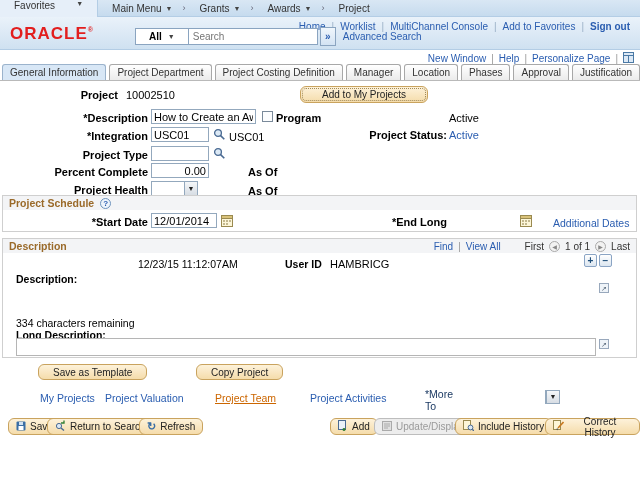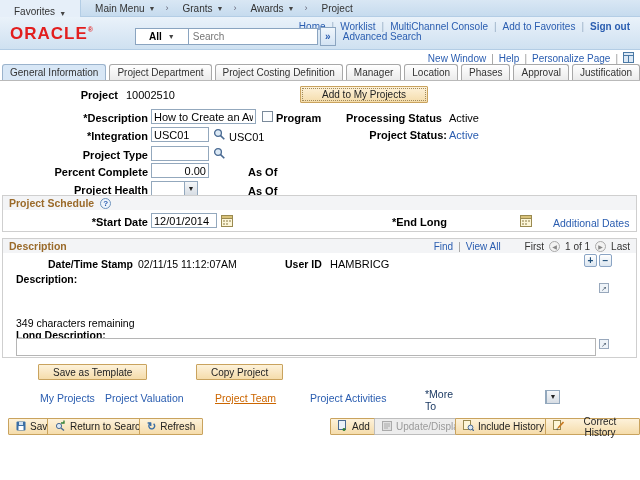--- a/index.html
+++ b/index.html
@@ -4,21 +4,21 @@
 <style>
   * { margin:0; padding:0; box-sizing:border-box; }
   html,body { background:#fff; }
   body { font-family:"Liberation Sans", sans-serif; }
   .screen { position:relative; width:640px; height:480px; background:#fff; overflow:hidden; font-size:11px; color:#000; }
 
   
   .crumbbar { position:absolute; top:0; left:0; width:640px; height:17px;
     background:linear-gradient(#d9e7f4,#c6dbee); border-bottom:1px solid #b3cde5;
     display:flex; align-items:center; font-size:10px; color:#333; }
-  .fav-chip { height:17px; display:flex; align-items:flex-end; gap:4px; padding:0 14px;
+  .fav-chip { height:17px; display:flex; align-items:flex-start; gap:21px; padding:0 14px;
     background:#e6eff9; border-right:1px solid #b3cde5; cursor:pointer; }
   .crumb-item { display:flex; align-items:center; gap:4px; margin-left:14px; cursor:pointer; }
   .chev { font-size:7px; color:#444; }
   .crumb-sep { margin-left:10px; color:#667; font-size:9px; }
 
   
   .header { position:absolute; top:17px; left:0; width:640px; height:33px;
     background:linear-gradient(#eaf2fa,#cfe1f1); border-bottom:1px solid #b3cde5; }
   .logo { position:absolute; left:10px; top:7px; font-size:17px; font-weight:bold;
     color:#e21e1e; letter-spacing:1px; }
@@ -56,21 +56,21 @@
   .mag { position:absolute; width:13px; height:13px; cursor:pointer; }
   .plain { position:absolute; }
   .cal { position:absolute; width:12px; height:13px; cursor:pointer; }
   .ddown { position:absolute; height:15px; background:#fff; border:1px solid #93a8bd;
     display:flex; cursor:pointer; }
   .ddown .dval { flex:1; }
   .ddown .dbtn { width:13px; background:linear-gradient(#f5f7f9,#d7dde4); border-left:1px solid #93a8bd;
     font-size:7px; color:#222; text-align:center; line-height:13px; }
   .checkbox { position:absolute; width:11px; height:11px; border:1px solid #7a8a9a; background:#fcfdfe; cursor:pointer; }
 
-  .btn-tan { background:linear-gradient(#fdf2da,#f5dcab); border:1px solid #c9a35e; border-radius:1px;
+  .btn-tan { background:linear-gradient(#fdf2da,#f5dcab); border:1px solid #c9a35e; border-radius:6px;
     color:#222; font-size:10px; font-family:"Liberation Sans",sans-serif; cursor:pointer; }
   .btn-disabled { background:#ededed; border:1px solid #bdbdbd; color:#9a9a9a; cursor:default; }
 
   
   .groupbox { position:absolute; left:2px; width:635px; border:1px solid #cfcfcf; background:#fff; }
   .gb-head { height:14px; background:#f3f4f6; display:flex; align-items:center; padding:0 6px;
     font-weight:bold; color:#9a6a2a; font-size:10.5px; }
   .helpicon { width:11px; height:11px; margin-left:6px; border:1px solid #6f94bd; border-radius:50%;
     color:#2a5db0; font-size:8px; font-weight:bold; text-align:center; line-height:10px;
     background:#eef4fb; cursor:pointer; }
@@ -174,21 +174,20 @@
   </div>
 
   <span class="lbl" style="left:0;width:118px;top:89px">Project</span>
   <span class="plain" style="left:126px;top:89px">10002510</span>
   <button class="btn-tan" style="position:absolute;left:300px;top:86px;width:128px;height:17px;outline:1px dotted #a08a5a;outline-offset:-3px">Add to My Projects</button>
 
   <span class="lbl" style="left:0;width:148px;top:112px">*Description</span>
   <input class="ipt" style="left: 151px; top: 109px; width: 105px;" value="How to Create an Award without">
   <span class="checkbox" style="left:262px;top:111px"></span>
   <span class="lbl" style="left:276px;width:50px;top:112px;text-align:left">Program</span>
-  <span class="lbl" style="left:330px;width:112px;top:112px">Processing Status</span>
   <span class="plain" style="left:449px;top:112px">Active</span>
 
   <span class="lbl" style="left:0;width:148px;top:130px">*Integration</span>
   <input class="ipt" style="left: 151px; top: 127px; width: 58px;" value="USC01">
   <span class="mag" style="left:213px;top:128px">
     <svg width="13" height="13" viewBox="0 0 13 13">
         <circle cx="5" cy="5" r="3.4" fill="#dce9f5" stroke="#4a6a92" stroke-width="1.3"></circle>
         <line x1="7.6" y1="7.6" x2="11.3" y2="11.3" stroke="#4a6a92" stroke-width="1.6"></line>
       </svg>
   </span>
@@ -260,30 +259,29 @@
         <span style="width:14px"></span>
         <span>First</span>
         <span class="circ-arrow">◀</span>
         <span>1 of 1</span>
         <span class="circ-arrow">▶</span>
         <span>Last</span>
       </div>
     </div>
   </div>
 
-  <span class="lbl" style="left:0;width:133px;top:258px;font-size:10.5px">Date/Time Stamp</span>
-  <span class="plain" style="left:138px;top:258px;font-size:10.5px">02/11/15 11:12:07AM</span>
+  <span class="plain" style="left:138px;top:258px;font-size:10.5px">12/23/15 11:12:07AM</span>
   <span class="lbl" style="left:285px;width:38px;top:258px;text-align:left;font-size:10.5px">User ID</span>
   <span class="plain" style="left:330px;top:258px;font-size:11px">HAMBRICG</span>
   <span class="rowbtn" style="left:584px;top:254px">+</span>
   <span class="rowbtn" style="left:599px;top:254px">−</span>
 
   <span class="lbl" style="left:16px;width:120px;top:273px;text-align:left;font-size:10.5px">Description:</span>
   <span class="expand" style="left:599px;top:283px">↗</span>
-  <span class="plain" style="left:16px;top:317px;font-size:10.5px">349 characters remaining</span>
+  <span class="plain" style="left:16px;top:317px;font-size:10.5px">334 characters remaining</span>
   <span class="lbl" style="left:16px;width:130px;top:329px;text-align:left;font-size:10.5px">Long Description:</span>
   <textarea class="tarea" style="left: 16px; top: 338px; width: 580px; height: 18px;"></textarea>
   <span class="expand" style="left:599px;top:339px">↗</span>
 
   <button class="btn-tan" style="position:absolute;left:38px;top:364px;height:16px;padding:0 14px">Save as Template</button>
   <button class="btn-tan" style="position:absolute;left:196px;top:364px;height:16px;padding:0 14px">Copy Project</button>
 
   <a class="link blink" style="left:40px;top:392px">My Projects</a>
   <a class="link blink" style="left:105px;top:392px">Project Valuation</a>
   <a class="blink" style="left:215px;top:392px;color:#cc6600;text-decoration:underline;cursor:pointer">Project Team</a>

